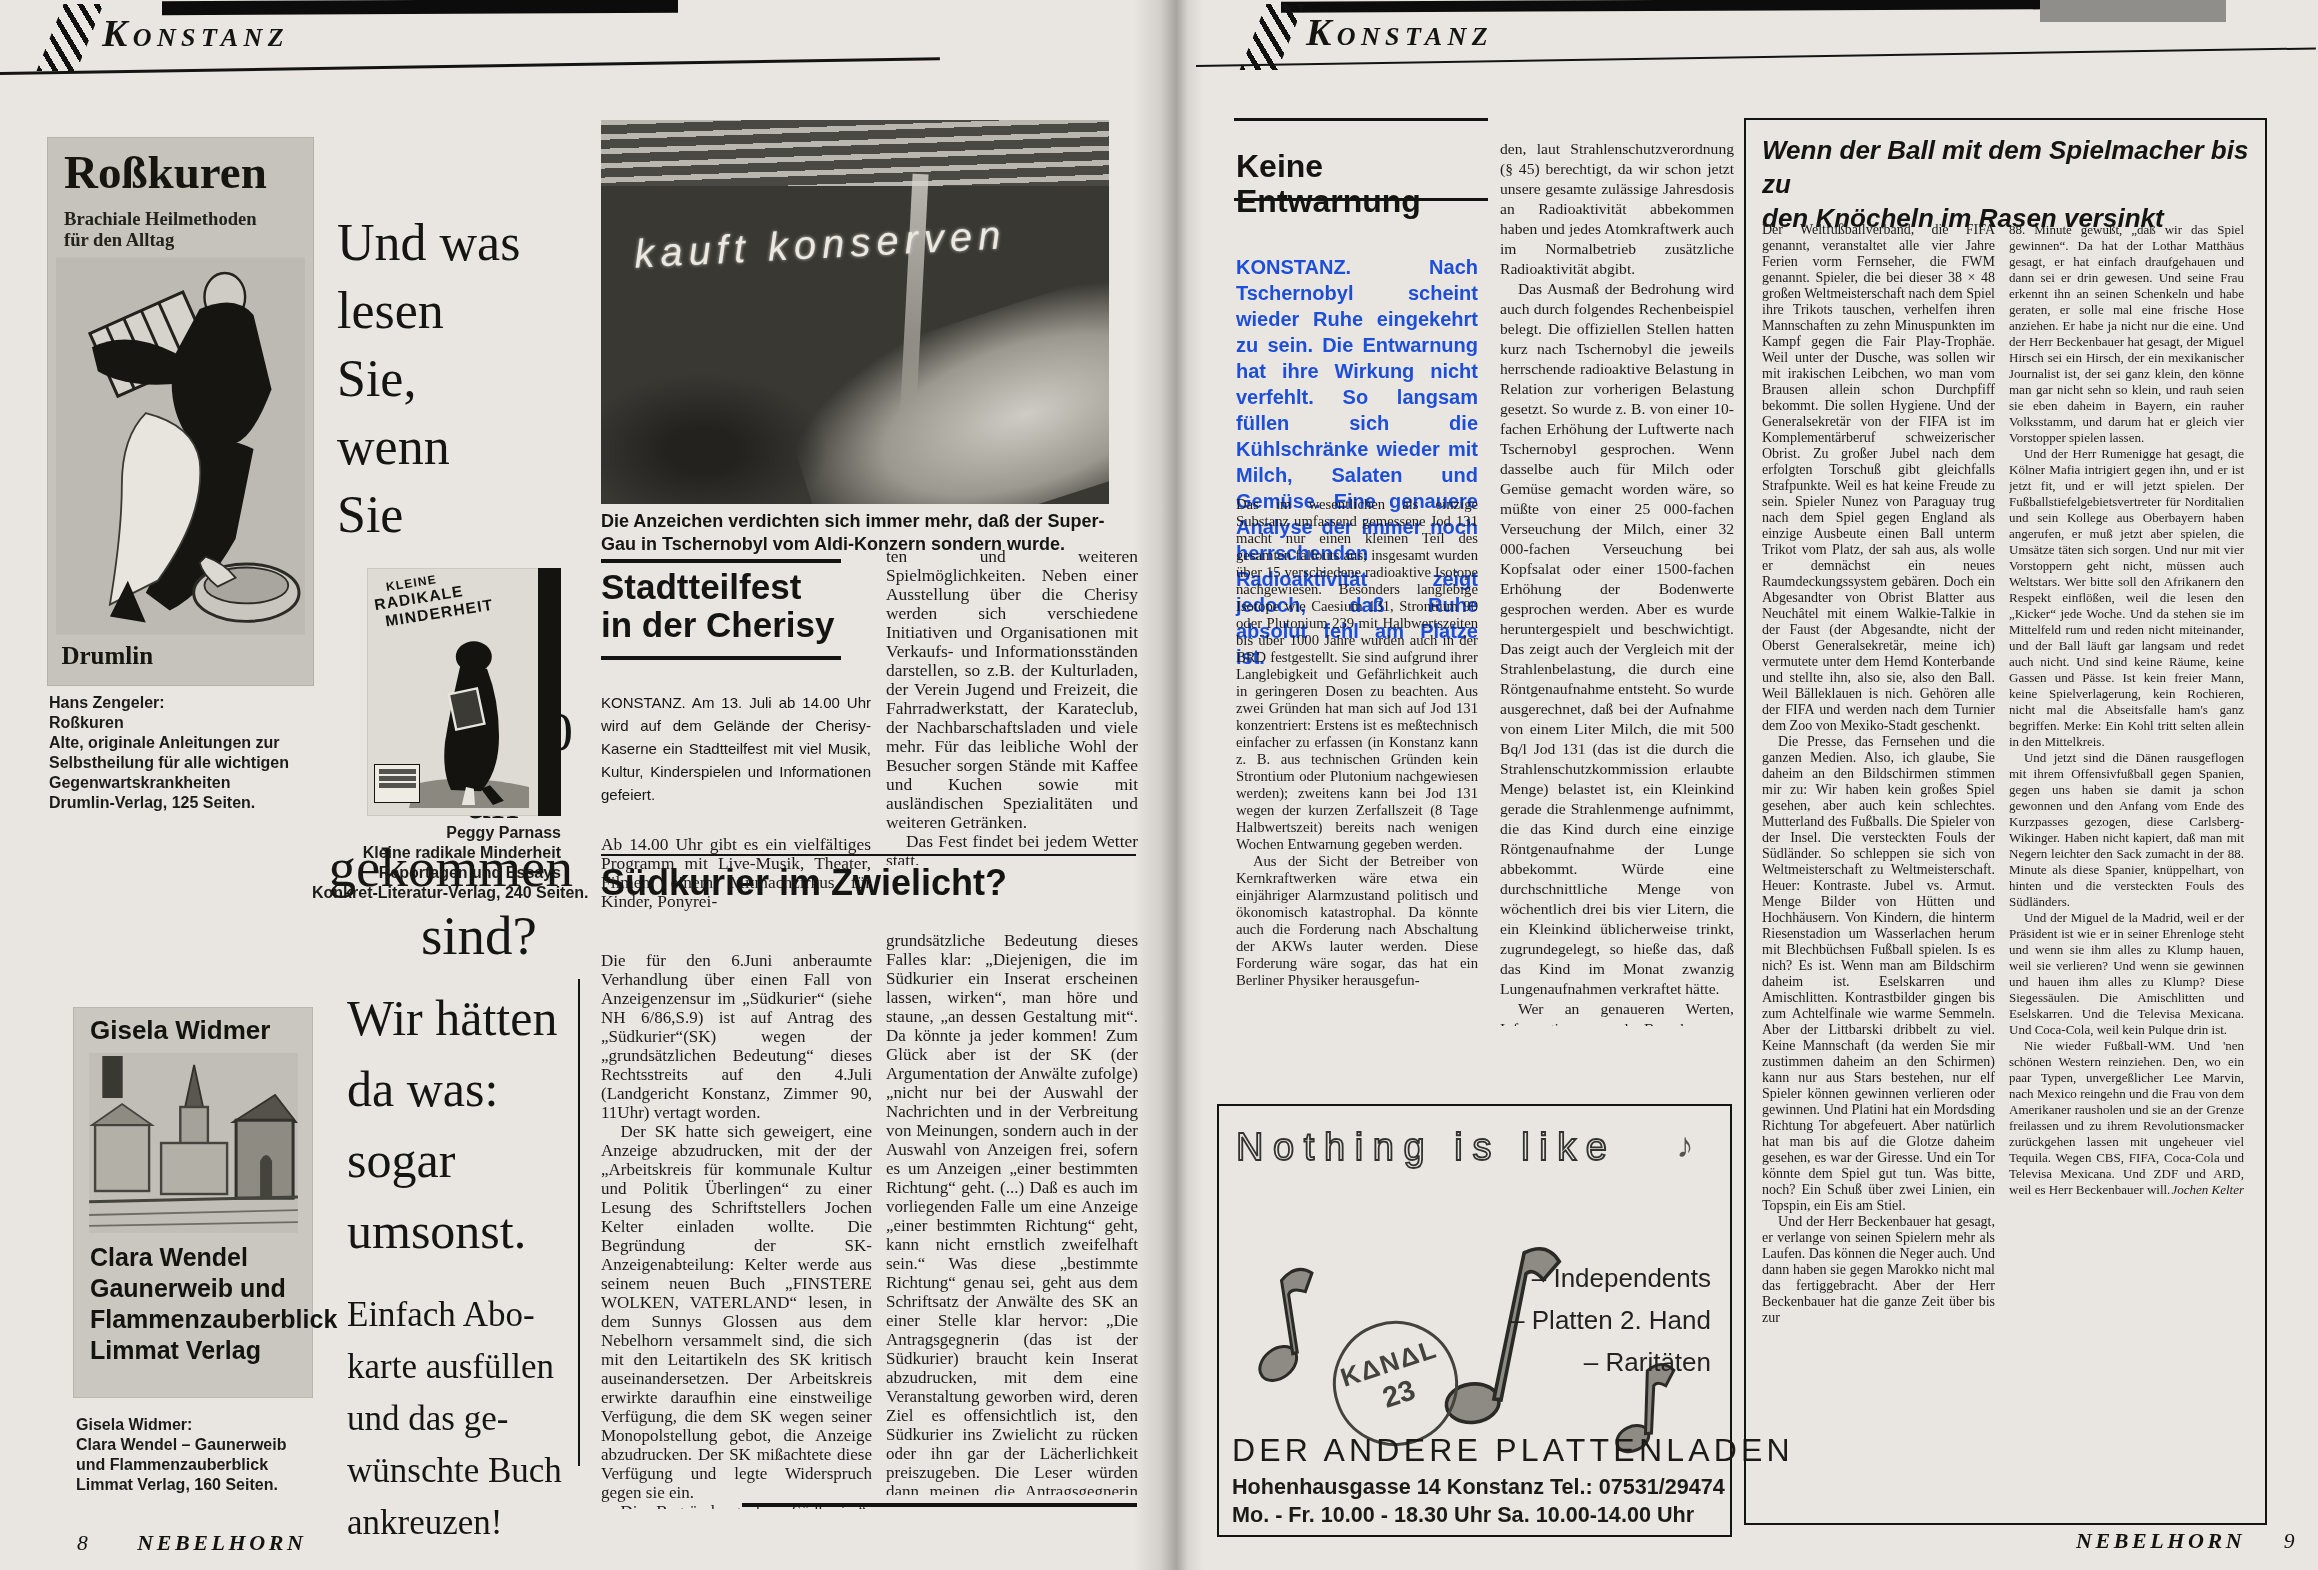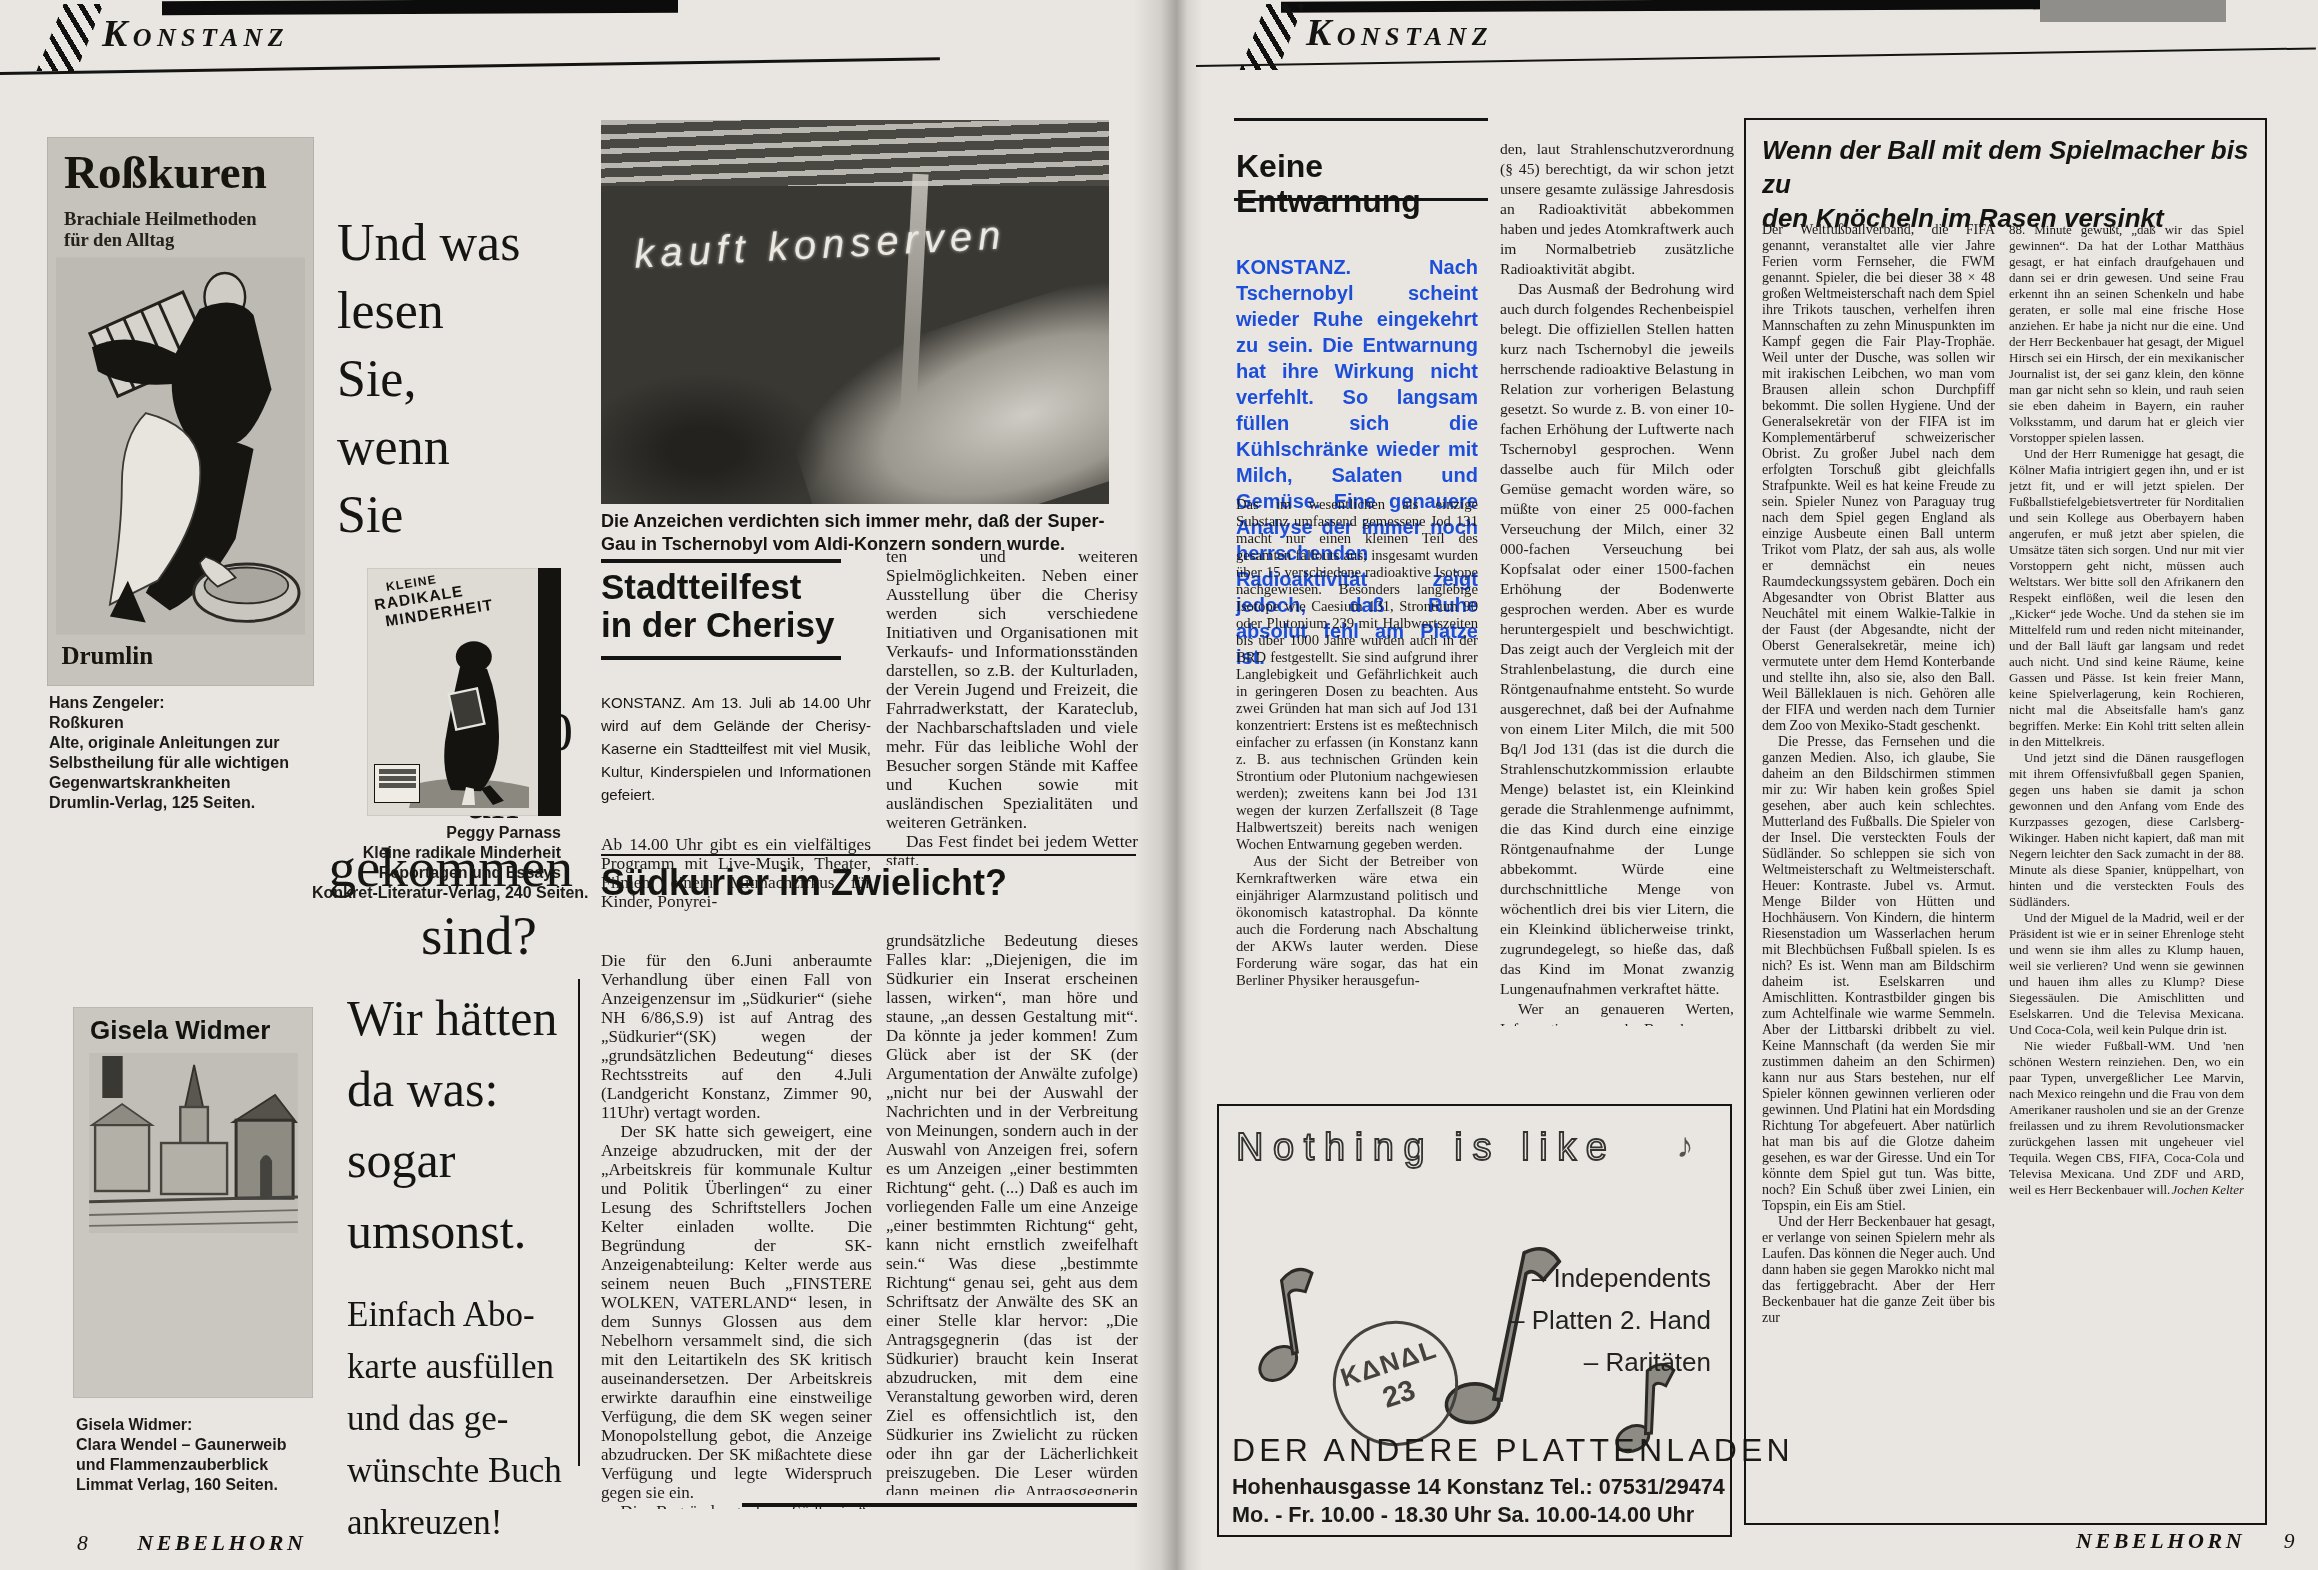--- a/index.html
+++ b/index.html
@@ -136,20 +136,26 @@
     <path d="M160,90 L175,20 L190,90 Z" fill="#5a5751" stroke="#33312c" stroke-width="3"></path>
     <rect x="152" y="90" width="46" height="80" fill="#a5a29a" stroke="#45433d" stroke-width="4"></rect>
     <rect x="120" y="150" width="110" height="85" fill="#b3b0a8" stroke="#45433d" stroke-width="4"></rect>
     <path d="M240,115 L310,70 L345,115 Z" fill="#55524c" stroke="#33312c" stroke-width="3"></path>
     <rect x="245" y="112" width="95" height="130" fill="#8e8b83" stroke="#33312c" stroke-width="5"></rect>
     <path d="M285,180 Q295,160 305,180 L305,242 L285,242 Z" fill="#45433d"></path>
     <line x1="0" y1="248" x2="348" y2="240" stroke="#45433d" stroke-width="5"></line>
     <line x1="0" y1="270" x2="348" y2="262" stroke="#6e6b64" stroke-width="3"></line>
     <line x1="0" y1="288" x2="348" y2="282" stroke="#6e6b64" stroke-width="3"></line>
   </svg>
+  <div class="sans" style="position:absolute;left:17px;top:235px;font-size:25px;font-weight:bold;line-height:31px;color:#14130f;">
+    <div>Clara Wendel</div>
+    <div>Gaunerweib und</div>
+    <div>Flammenzauberblick</div>
+    <div>Limmat Verlag</div>
+  </div>
 </div>
 <div class="abs sans capt" style="left:76px;top:1415px;font-size:16px;font-weight:bold;line-height:20px;color:#1c1b18;">
   <div>Gisela Widmer:</div>
   <div>Clara Wendel – Gaunerweib</div>
   <div>und Flammenzauberblick</div>
   <div>Limmat Verlag, 160 Seiten.</div>
 </div>
 
 <div class="abs" style="left:601px;top:120px;width:508px;height:384px;background:#3a3833;overflow:hidden;">
   <div style="position:absolute;left:0;top:0;width:100%;height:66px;background:repeating-linear-gradient(178deg,#d0cdc6 0 5.4px,#4d4b45 5.4px 14.4px);opacity:.85;"></div>

